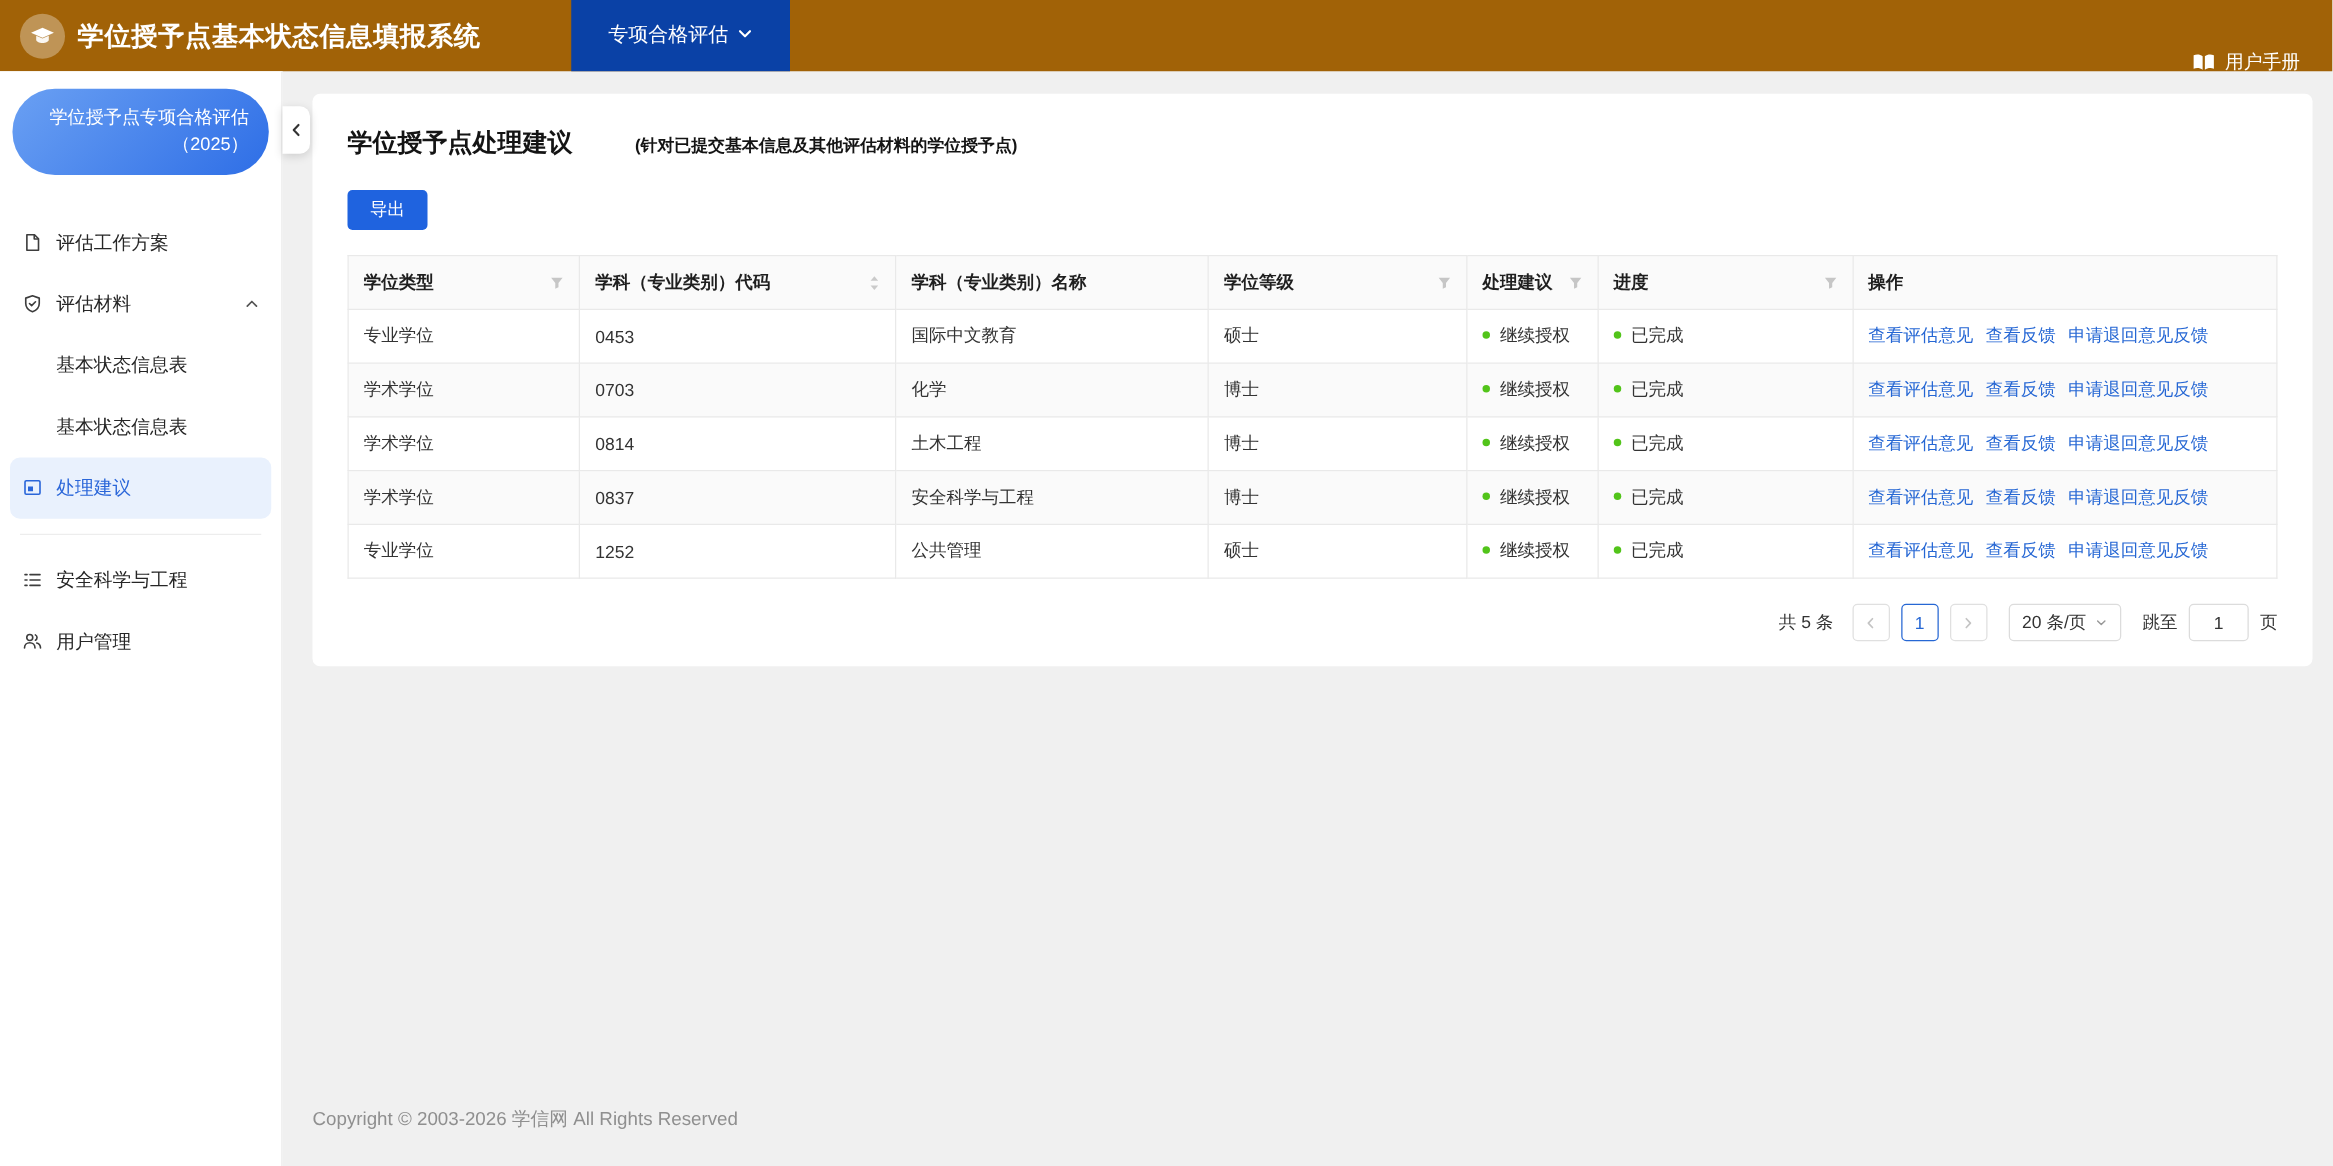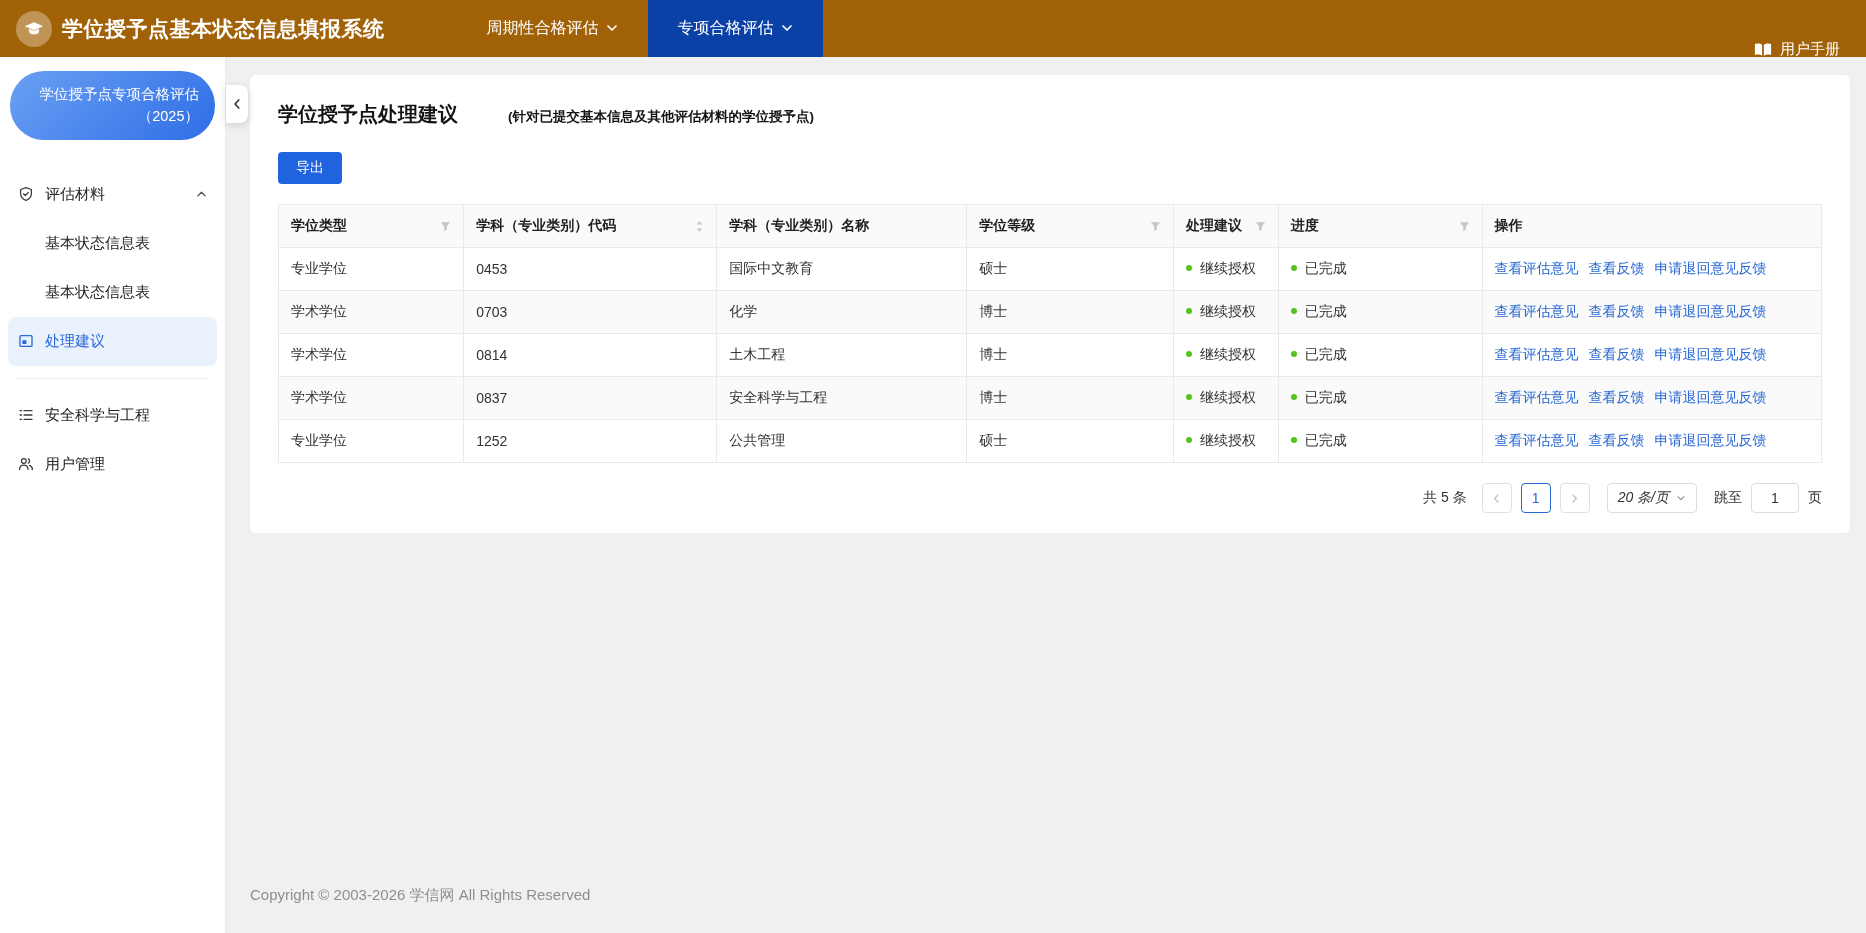--- a/index.html
+++ b/index.html
@@ -47,47 +47,41 @@
   td { color:#333; }
   .th-inner { display:flex; align-items:center; justify-content:space-between; gap:6px; }
   .th-ctrl { display:flex; align-items:center; cursor:pointer; flex:none; }
   .dot { display:inline-block; width:6px; height:6px; border-radius:50%; background:#52c41a; margin-right:8px; vertical-align:2px; }
   .act-link { color:#2667d4; text-decoration:none; margin-right:10px; cursor:pointer; white-space:nowrap; }
 
   .pagination { display:flex; align-items:center; justify-content:flex-end; gap:9px; margin-top:20px; font-size:14px; color:#333; }
   .pg-total { margin-right:6px; }
   .pg-btn { width:30px; height:30px; border:1px solid #e0e0e0; border-radius:4px; background:#fff; display:flex; align-items:center; justify-content:center; color:#c4c4c4; cursor:pointer; }
   .pg-btn.current { border-color:#2667d4; color:#2667d4; font-size:14px; }
-  .pg-size { height:30px; border:1px solid #dcdcdc; border-radius:4px; background:#fff; display:flex; align-items:center; gap:7px; padding:12px 10px; margin-left:8px; cursor:pointer; color:#333;font-style:italic; }
+  .pg-size { height:30px; border:1px solid #dcdcdc; border-radius:4px; background:#fff; display:flex; align-items:center; gap:7px; padding:12px 10px; margin-left:8px; cursor:pointer; color:#333; }
   .pg-size .chev { color:#999; display:flex; }
   .pg-jump-label { margin-left:8px; }
   .pg-input { width:48px; height:30px; border:1px solid #dcdcdc; border-radius:4px; text-align:center; font-size:14px; font-family:inherit; color:#333; }
 
   .footer { margin-top:auto; text-align:left; padding:14px 0 28px; font-size:15px; color:#8f8f8f; }
 </style>
 </head>
 <body>
 
 <div class="navbar">
   <div class="brand">
     <span class="logo-circle">
       <svg width="22" height="22" viewBox="0 0 24 24">
           <path d="M12 4.6 L22 9 L12 13.4 L2 9 Z" fill="#fff"></path>
           <path d="M6.5 11.6 V15 c0 1.6 2.5 2.9 5.5 2.9 s5.5-1.3 5.5-2.9 v-3.4 L12 14 Z" fill="#fff" opacity=".92"></path>
         </svg>
     </span>
     <span class="brand-title">学位授予点基本状态信息填报系统</span>
   </div>
   <div class="nav-menus">
-    <div class="nav-menu">
-      <span>周期性合格评估</span>
-      <span class="chev"><svg width="12" height="12" viewBox="0 0 12 12">
-            <path d="M2 4 L6 8 L10 4" fill="none" stroke="currentColor" stroke-width="1.7" stroke-linecap="round" stroke-linejoin="round"></path>
-          </svg></span>
-    </div>
     <div class="nav-menu active">
       <span>专项合格评估</span>
       <span class="chev"><svg width="12" height="12" viewBox="0 0 12 12">
             <path d="M2 4 L6 8 L10 4" fill="none" stroke="currentColor" stroke-width="1.7" stroke-linecap="round" stroke-linejoin="round"></path>
           </svg></span>
     </div>
   </div>
   <div class="nav-right">
     <div class="nav-link">
       <span class="icon-circle">
@@ -118,20 +112,29 @@
     </div>
   </div>
 </div>
 
 <div class="layout">
 
   <div class="sidebar">
     <div class="project-pill">学位授予点专项合格评估（2025）</div>
 
 
+    <div class="menu-item">
+      <span class="mi-icon">
+        <svg width="16" height="16" viewBox="0 0 16 16" fill="none" stroke="currentColor" stroke-width="1.3">
+            <path d="M3.5 1.8 H9.6 L12.8 5 V14.2 H3.5 Z" stroke-linejoin="round"></path>
+            <path d="M9.4 1.8 V5.2 H12.8" stroke-linejoin="round"></path>
+          </svg>
+      </span>
+      <span>评估工作方案</span>
+    </div>
 
     <div class="menu-item">
       <span class="mi-icon">
         <svg width="16" height="16" viewBox="0 0 16 16" fill="none" stroke="currentColor" stroke-width="1.3">
             <path d="M8 1.6 L13.4 3.5 V7.8 C13.4 11.2 11 13.3 8 14.4 C5 13.3 2.6 11.2 2.6 7.8 V3.5 Z" stroke-linejoin="round"></path>
             <path d="M5.6 7.8 L7.3 9.5 L10.4 6.4" stroke-linecap="round" stroke-linejoin="round"></path>
           </svg>
       </span>
       <span>评估材料</span>
       <span class="chev">

